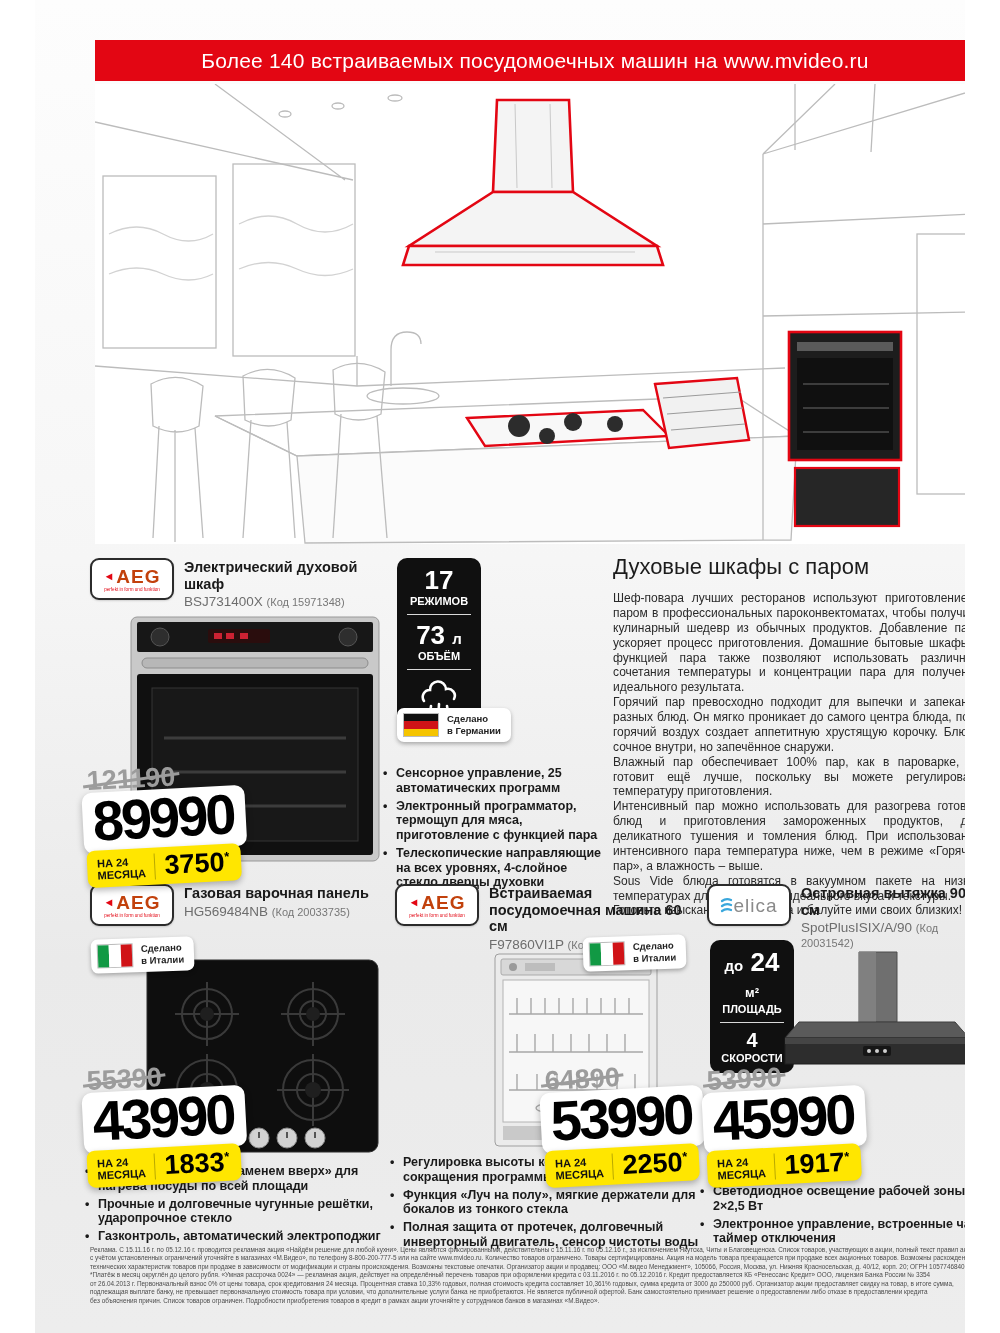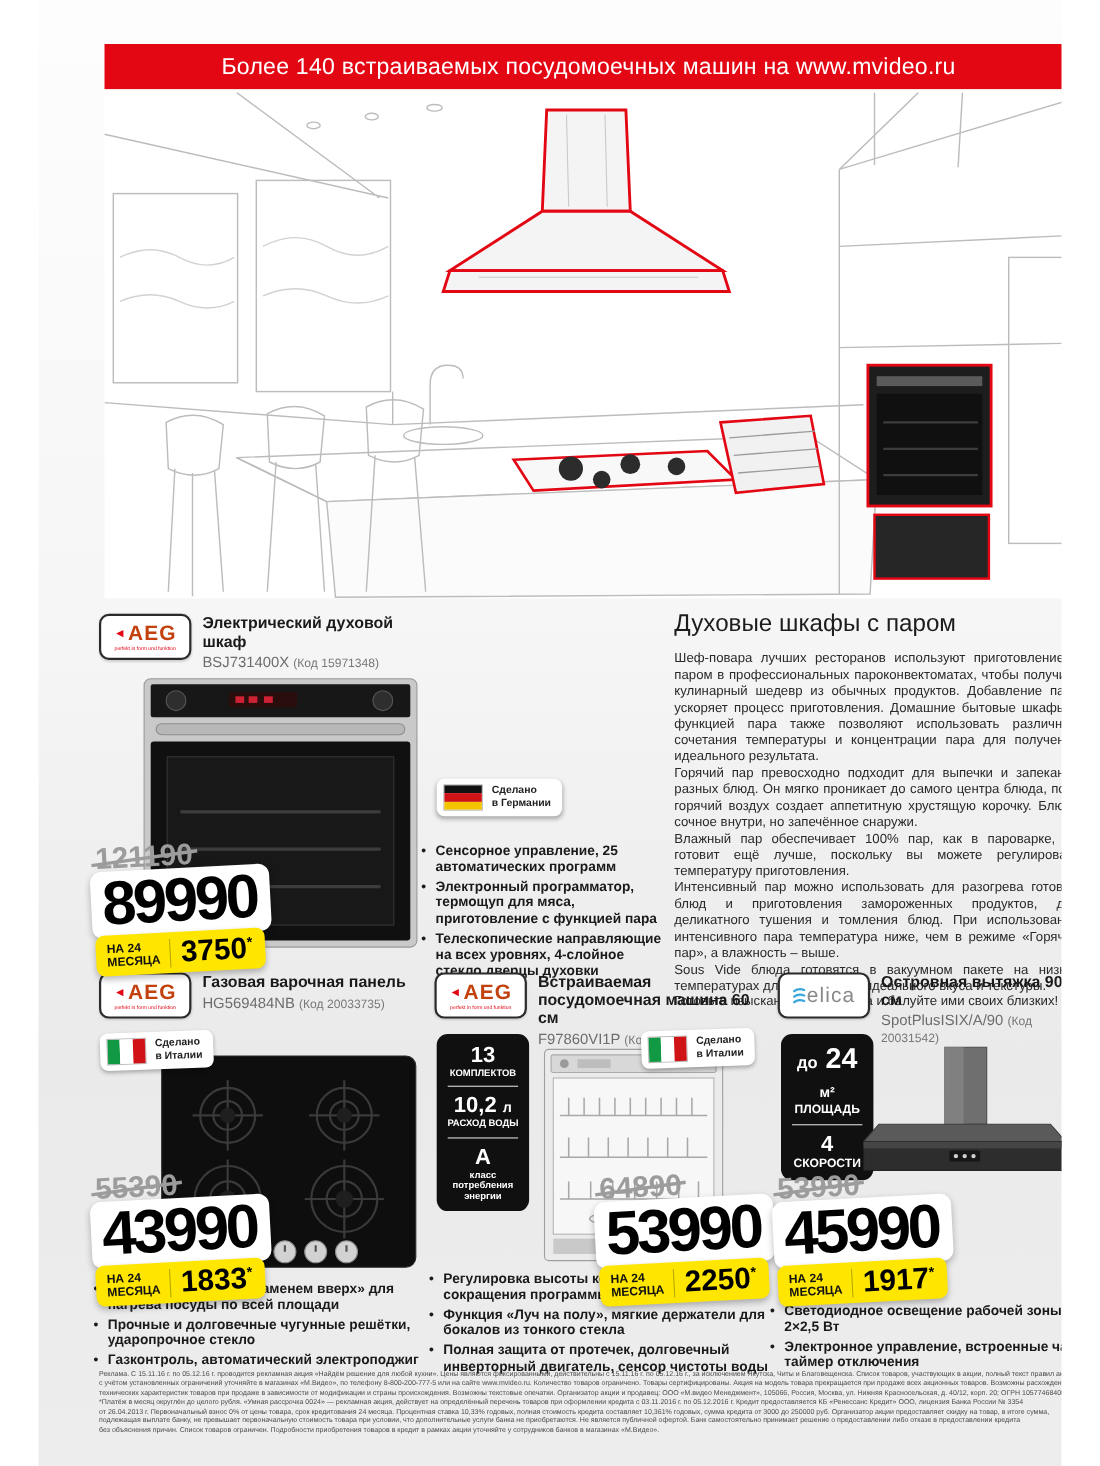--- a/index.html
+++ b/index.html
@@ -170,20 +170,35 @@
       </div>
       <div class="aeg-tag">perfekt in form und funktion</div>
     </div>
     <div class="phead-text">
       <div class="ptitle">Электрический духовой шкаф</div>
       <div class="pmodel"><span>BSJ731400X</span>
         <span class="code">(Код 15971348)</span></div>
     </div>
   </div>
 
+  <div class="bchip" style="left:362px; top:558px;">
+    <div class="bchip-num">17</div>
+    <div class="bchip-label">РЕЖИМОВ</div>
+    <div class="bchip-sep"></div>
+    <div class="bchip-num"><span>73</span>
+      <span class="unit">л</span></div>
+    <div class="bchip-label">ОБЪЁМ</div>
+    <div class="bchip-sep"></div>
+    <svg class="steam" width="46" height="44" viewBox="0 0 46 44">
+      <g stroke="#fff" stroke-width="2.6" fill="none" stroke-linecap="round">
+        <path d="M8 22 a7 7 0 0 1 6-11 a8 8 0 0 1 16-1 a7 7 0 0 1 8 10"></path>
+        <path d="M15 27 L13 41 M23 25 L22 42 M31 27 L33 39"></path>
+      </g>
+    </svg>
+  </div>
 
   <div class="made" style="left:362px; top:708px; transform:none;">
     <span class="flag flag-de">
         <i></i>
         <i></i>
         <i></i>
       </span>
     <span class="made-label"><span>Сделано</span><br>
       <span>в Германии</span></span>
   </div>
@@ -306,31 +321,20 @@
       </div>
       <div class="aeg-tag">perfekt in form und funktion</div>
     </div>
     <div class="phead-text">
       <div class="ptitle" style="width:200px;">Встраиваемая посудомоечная машина 60 см</div>
       <div class="pmodel"><span>F97860VI1P</span>
         <span class="code">(Код 20030224)</span></div>
     </div>
   </div>
 
-  <div class="bchip" style="left:362px; top:940px;">
-    <div class="bchip-med">13</div>
-    <div class="bchip-label small">КОМПЛЕКТОВ</div>
-    <div class="bchip-sep"></div>
-    <div class="bchip-med"><span>10,2</span>
-      <span class="unit" style="font-size:13px;">л</span></div>
-    <div class="bchip-label small">РАСХОД ВОДЫ</div>
-    <div class="bchip-sep"></div>
-    <div class="bchip-med">А</div>
-    <div class="bchip-label small" style="width:70px;">класс потребления энергии</div>
-  </div>
 
   <div class="made" style="left:548px; top:936px;">
     <span class="flag flag-it">
         <i></i>
         <i></i>
         <i></i>
       </span>
     <span class="made-label"><span>Сделано</span><br>
       <span>в Италии</span></span>
   </div>

